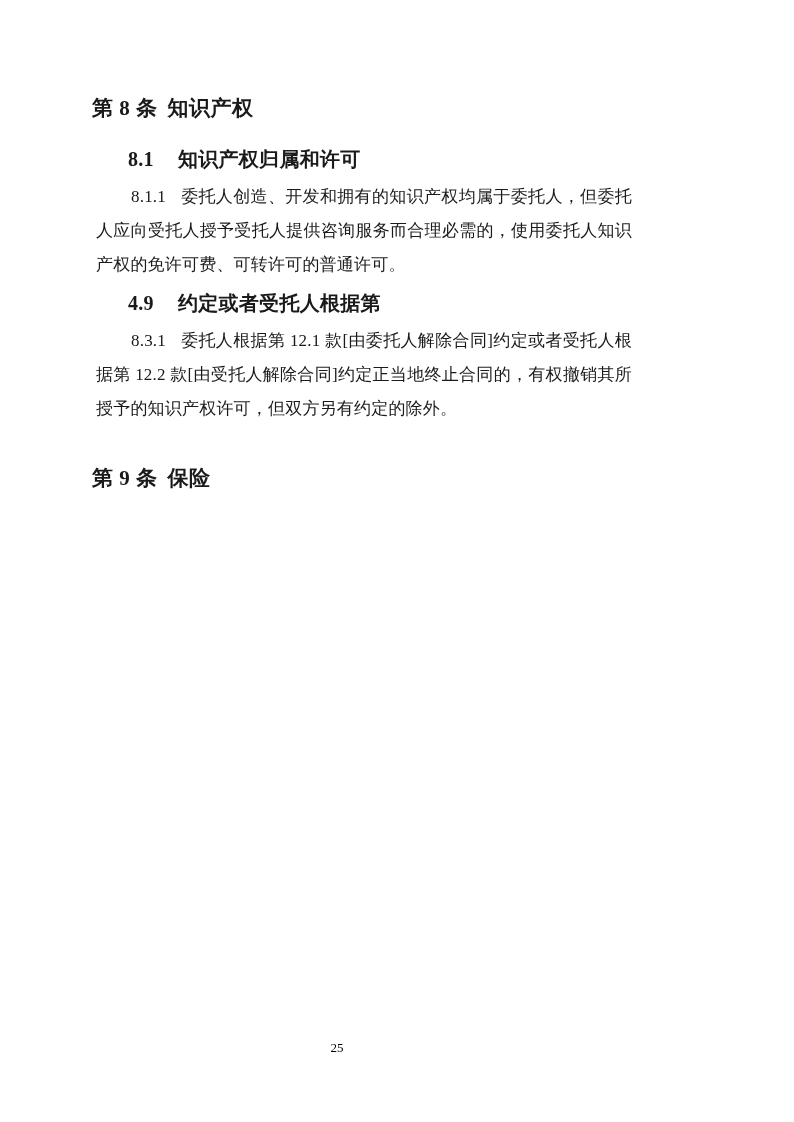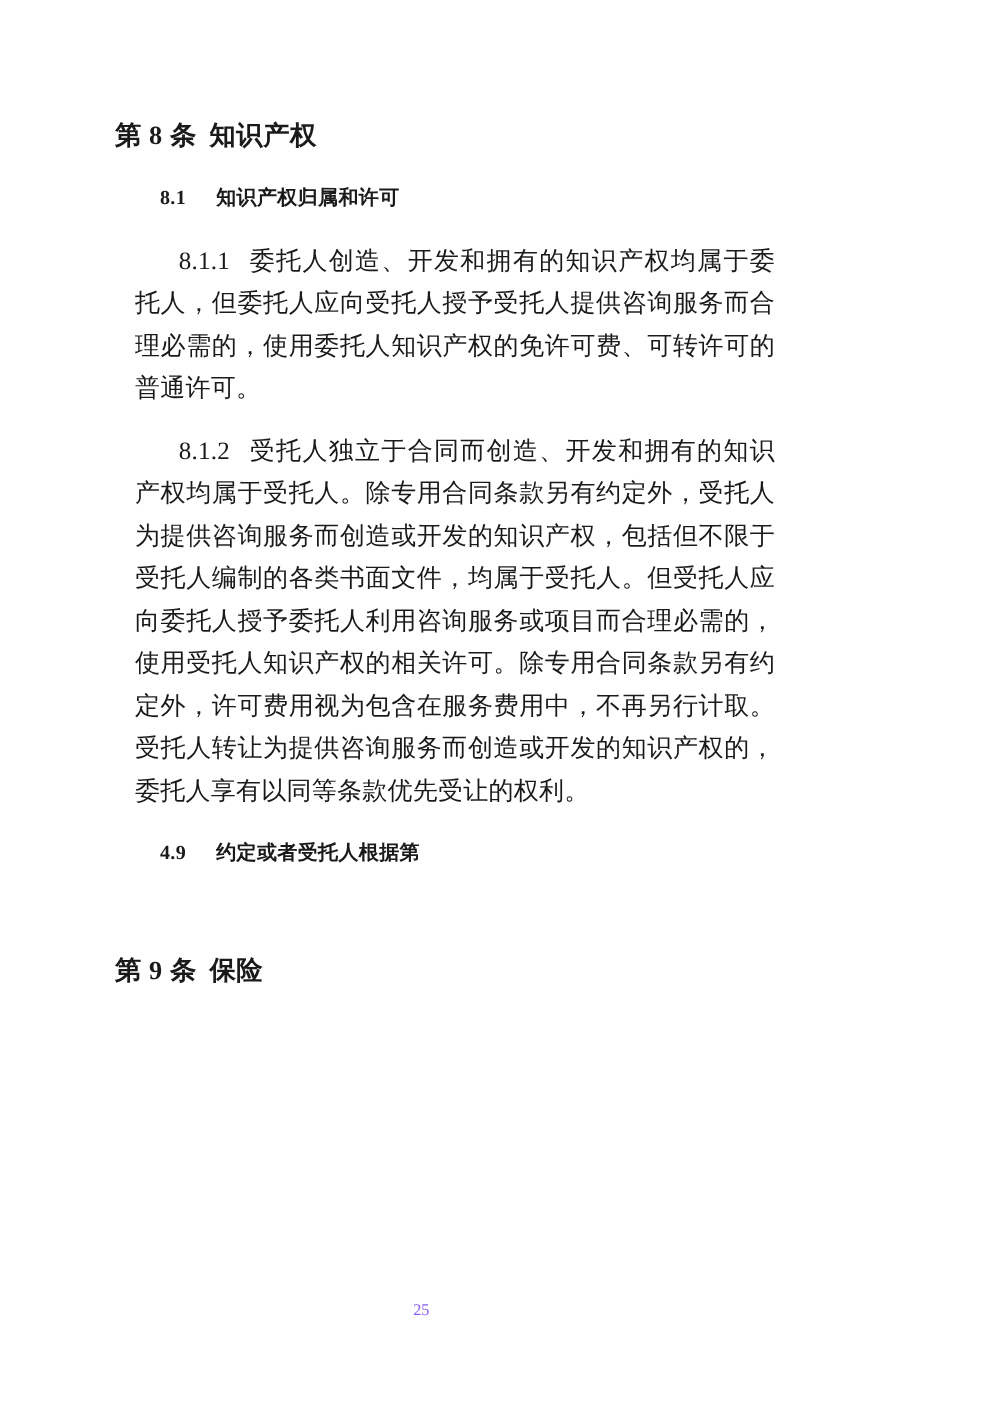--- a/index.html
+++ b/index.html
@@ -23,67 +23,67 @@
     overflow: hidden;
   }
   .chapter-title {
     font-size: 21px;
     font-weight: bold;
     line-height: 28px;
     margin: 0 0 20px 0;
     letter-spacing: 0.5px;
   }
   .chapter-title .ch-text { margin-left: 10px; }
-  .chapter-9 { margin-top: 62px; }
+  .chapter-9 { margin-top: 38px; }
   .section-heading {
-    font-size: 16px;
+    font-size: 20px;
     font-weight: bold;
     line-height: 34px;
     margin: 0;
     padding-left: 36px;
     letter-spacing: 0.3px;
   }
   .section-heading .sec-title { margin-left: 24px; }
   p.para {
-    font-size: 20px;
+    font-size: 17px;
     line-height: 34px;
-    margin: 16px;
+    margin: 4px;
     text-align: justify;
     text-indent: 35px;
     letter-spacing: 0.2px;
   }
   p.para .pnum { margin-right: 15px; }
   p.para .pnum:empty { margin-right: 0; }
   .page-number {
     position: absolute;
     left: 0;
     right: 0;
     top: 1040px;
     text-align: center;
     font-size: 13px;
-    color: #8b5cf6;
+    color: #000000;
   }
 </style>
 </head>
 <body>
 
 <div class="page">
 
   <h1 class="chapter-title"><span class="ch-num">第 8 条</span><span class="ch-text">知识产权</span></h1>
 
   <h2 class="section-heading"><span class="sec-num">8.1</span><span class="sec-title">知识产权归属和许可</span></h2>
 
   <p class="para"><span class="pnum">8.1.1</span><span class="ptext">委托人创造、开发和拥有的知识产权均属于委托人，但委托人应向受托人授予受托人提供咨询服务而合理必需的，使用委托人知识产权的免许可费、可转许可的普通许可。</span></p>
 
-  <p class="para"><span class="pnum">8.1.2</span><span class="ptext">受托人独立于合同而创造、开发和拥有的知识产权均属于受托人。除专用合同条款另有约定外，受托人为提供咨询服务而创造或开发的知识产权，包括但不限于受托人编制的各类书面文件，均属于受托人。但受托人应向委托人授予委托人利用咨询服务或项目而合理必需的，使用受托人知识产权的相关许可。除专用合同条款另有约定外，许可费用视为包含在服务费用中，不再另行计取。受托人转让为提供咨询服务而创造或开发的知识产权的，委托人享有以同等条款优先受让的权利。</span></p>
 
 
 
   <h2 class="section-heading"><span class="sec-num">4.9</span><span class="sec-title">约定或者受托人根据第</span></h2>
 
+  <p class="para"><span class="pnum">8.3.1</span><span class="ptext">委托人根据第 12.1 款[由委托人解除合同]约定或者受托人根据第 12.2 款[由受托人解除合同]约定正当地终止合同的，有权撤销其所授予的知识产权许可，但双方另有约定的除外。</span></p>
 
 
   <h1 class="chapter-title chapter-9"><span class="ch-num">第 9 条</span><span class="ch-text">保险</span></h1>
 
 
   <div class="page-number">25</div>
 
 </div>
 
 </body></html>

